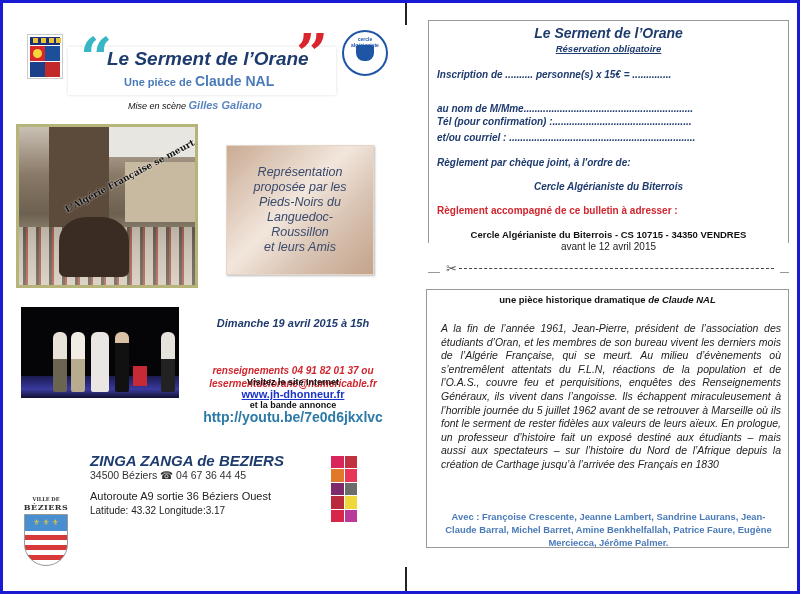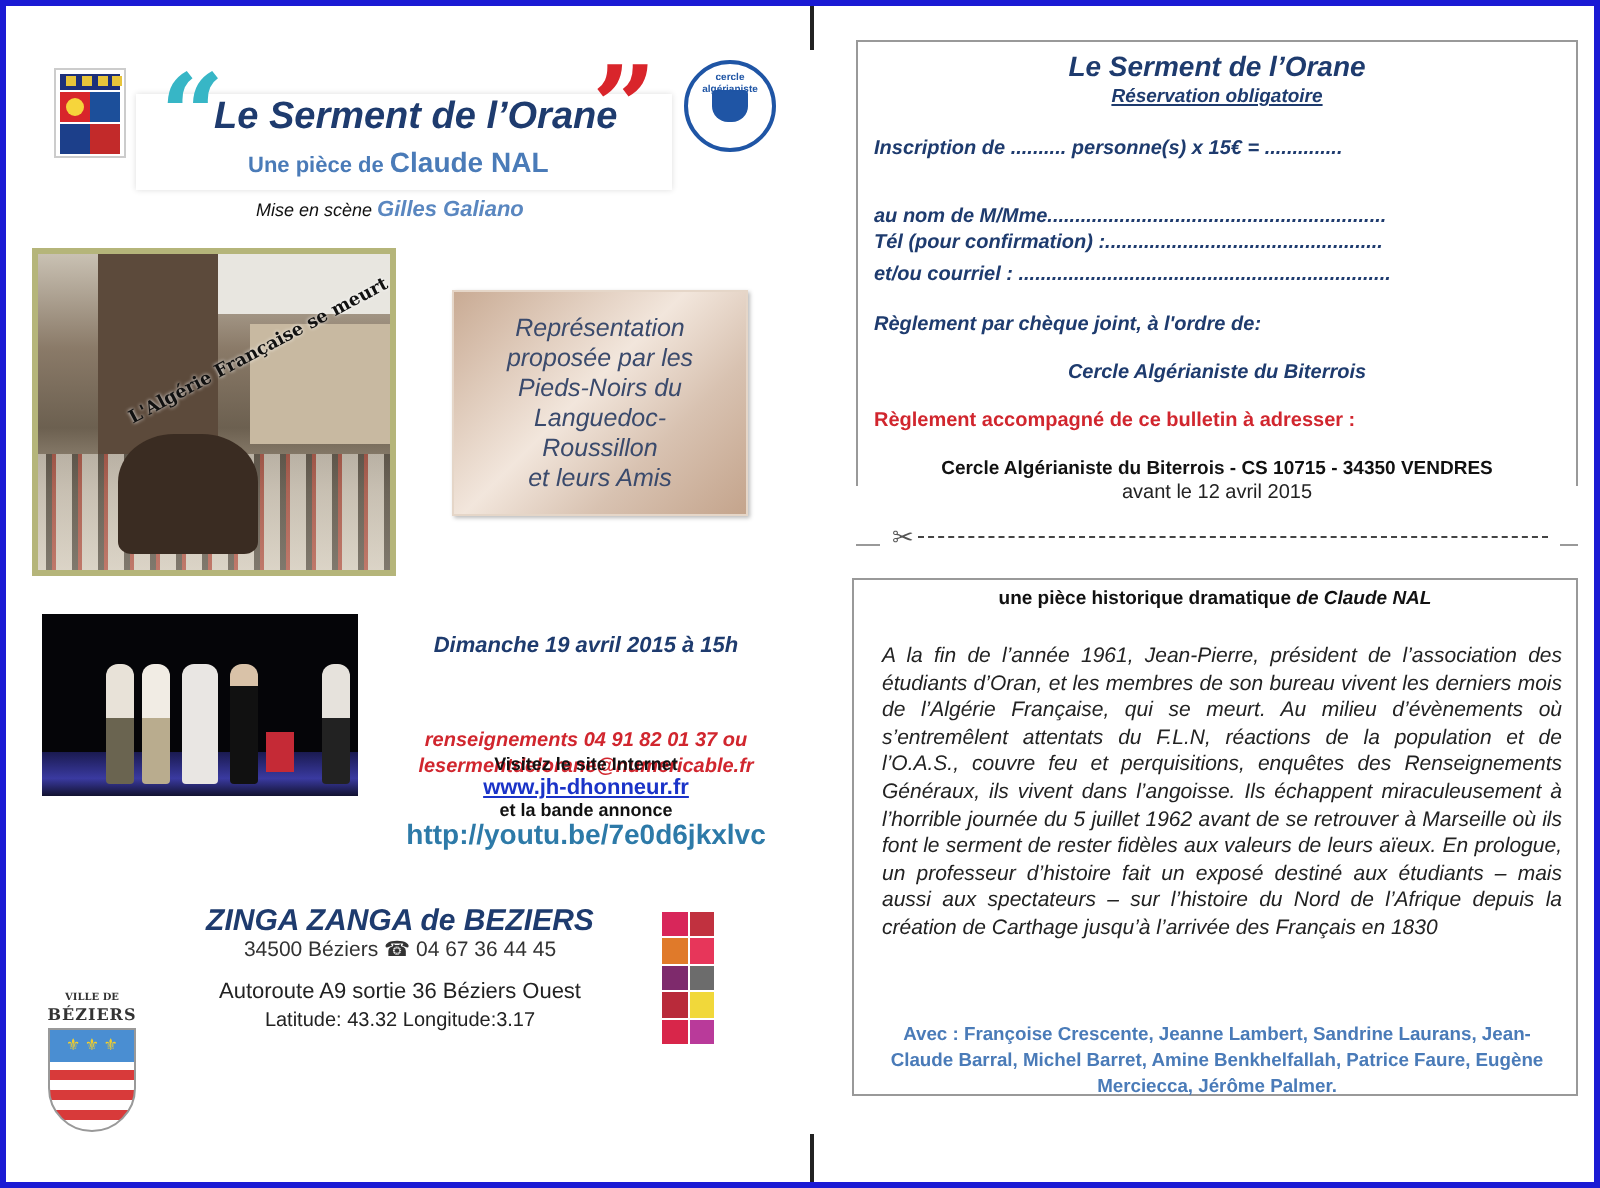--- a/index.html
+++ b/index.html
@@ -36,21 +36,21 @@
   .mise-en-scene .name { color: #5a87c0; font-size: 11px; font-weight: bold; }
 
   .photo-oran { position: absolute; left: 16px; top: 124px; width: 182px; height: 164px; border: 3px solid #b5b57a; background: linear-gradient(180deg, #c9c1b3 0%, #8a7a68 30%, #6c6050 55%, #a49886 75%, #cfc5b4 100%); overflow: hidden; }
   .photo-oran .bldg { position: absolute; left: 30px; top: 0; width: 60px; height: 100px; background: #5c4a3b; }
   .photo-oran .sky { position: absolute; left: 90px; top: 0; right: 0; height: 30px; background: #e8e6e0; }
   .photo-oran .palace { position: absolute; right: 0; top: 35px; width: 70px; height: 60px; background: #c8b9a1; }
   .photo-oran .lion { position: absolute; left: 40px; top: 90px; width: 70px; height: 60px; background: #3a2c22; border-radius: 40% 40% 10% 10%; }
   .photo-oran .crowd { position: absolute; left: 0; top: 100px; right: 0; height: 58px; background: repeating-linear-gradient(90deg, #e5e0d6 0 4px, #3f3a33 4px 7px, #b33a2e 7px 9px, #e5e0d6 9px 13px); opacity: 0.55; }
   .photo-oran .overlay-text { position: absolute; left: 38px; top: 44px; transform: rotate(-28deg); font-family: "DejaVu Serif", serif; font-size: 9px; font-weight: bold; color: #111; text-shadow: 0 0 2px #fff; white-space: nowrap; }
 
-  .representation-box { position: absolute; left: 226px; top: 145px; width: 148px; height: 113px; background: linear-gradient(135deg, #c9ab94 0%, #f2e6dc 45%, #d8c2b1 70%, #c4a48c 100%); border: 1px solid #e5d6c8; box-shadow: 1px 1px 2px #bbb; display: flex; align-items: center; justify-content: center; text-align: center; }
+  .representation-box { position: absolute; left: 226px; top: 145px; width: 148px; height: 130px; background: linear-gradient(135deg, #c9ab94 0%, #f2e6dc 45%, #d8c2b1 70%, #c4a48c 100%); border: 1px solid #e5d6c8; box-shadow: 1px 1px 2px #bbb; display: flex; align-items: center; justify-content: center; text-align: center; }
   .representation-box .text { font-size: 12.5px; font-style: italic; color: #3a4a6c; line-height: 15px; }
 
   .photo-stage { position: absolute; left: 21px; top: 307px; width: 158px; height: 91px; background: #050508; overflow: hidden; }
   .photo-stage .floor { position: absolute; left: 0; bottom: 0; width: 100%; height: 22px; background: linear-gradient(180deg, #1a1a50, #3a3aa0 60%, #121230); }
   .photo-stage .actor { position: absolute; bottom: 6px; width: 14px; height: 60px; border-radius: 6px 6px 2px 2px; }
   .photo-stage .a1 { left: 32px; background: linear-gradient(#e8e2d8 0 45%, #6a6450 45%); }
   .photo-stage .a2 { left: 50px; background: linear-gradient(#f1ece4 0 45%, #b9ac8e 45%); }
   .photo-stage .a3 { left: 70px; width: 18px; background: #e9e6e3; }
   .photo-stage .a4 { left: 94px; background: linear-gradient(#d9c2a8 0 18%, #111 18%); }
   .photo-stage .a5 { left: 140px; background: linear-gradient(#e6e2dc 0 45%, #222 45%); }
@@ -61,21 +61,21 @@
   .visit { position: absolute; left: 198px; top: 377px; width: 190px; text-align: center; font-size: 9px; font-weight: bold; color: #111; line-height: 11px; }
   .visit .site-link { display: block; font-size: 11px; color: #1a33c8; text-decoration: underline; line-height: 12px; }
   .visit .yt-link { display: block; font-size: 14px; color: #2d7aa8; font-weight: bold; line-height: 12px; }
 
   .crest-beziers { position: absolute; left: 23px; top: 452px; width: 46px; height: 70px; margin-top: 44px; }
   .crest-beziers .ville { font-family: "DejaVu Serif", serif; font-size: 5px; font-weight: bold; text-align: center; color: #333; }
   .crest-beziers .name { font-family: "DejaVu Serif", serif; font-size: 8px; font-weight: bold; text-align: center; color: #333; letter-spacing: 0.5px; }
   .crest-beziers .shield { margin: 2px auto 0; width: 44px; height: 52px; border: 1px solid #999; border-radius: 0 0 22px 22px; overflow: hidden; background: repeating-linear-gradient(180deg, #d83a3a 0 5px, #fff 5px 10px); position: relative; }
   .crest-beziers .chief { position: absolute; left: 0; top: 0; width: 100%; height: 16px; background: #4a8ed2; color: #f3cf2c; font-size: 8px; text-align: center; line-height: 16px; }
 
-  .venue { position: absolute; left: 90px; top: 452px; width: 220px; text-align: center; }
+  .venue { position: absolute; left: 90px; top: 452px; width: 220px; }
   .venue .name { font-size: 15px; font-weight: bold; font-style: italic; color: #1e3b6e; white-space: nowrap; }
   .venue .addr { font-size: 10.5px; color: #333; line-height: 13px; }
   .venue .route { margin-top: 8px; font-size: 11px; color: #222; }
   .venue .coords { margin-top: 3px; font-size: 10px; color: #222; }
 
   .zinga-logo { position: absolute; left: 331px; top: 456px; width: 26px; height: 66px; display: grid; grid-template-columns: 1fr 1fr; grid-template-rows: repeat(5, 1fr); gap: 1px; }
   .zinga-logo div { border-radius: 0; }
 
   
   .reservation-box { position: absolute; left: 428px; top: 20px; width: 361px; height: 123px; border: 1px solid #999; border-bottom: none; }

